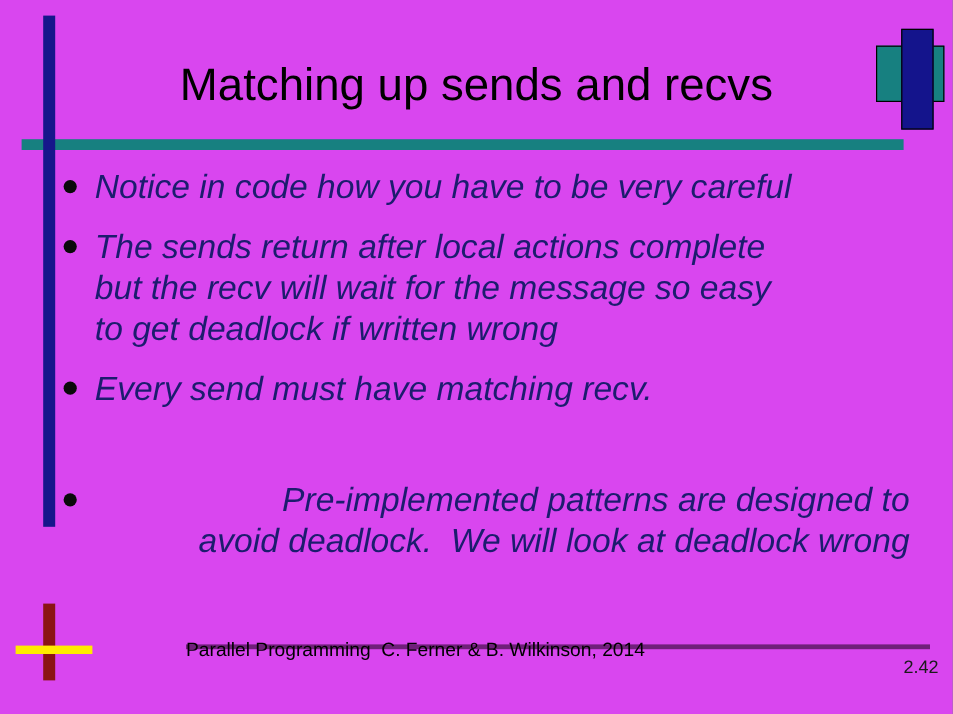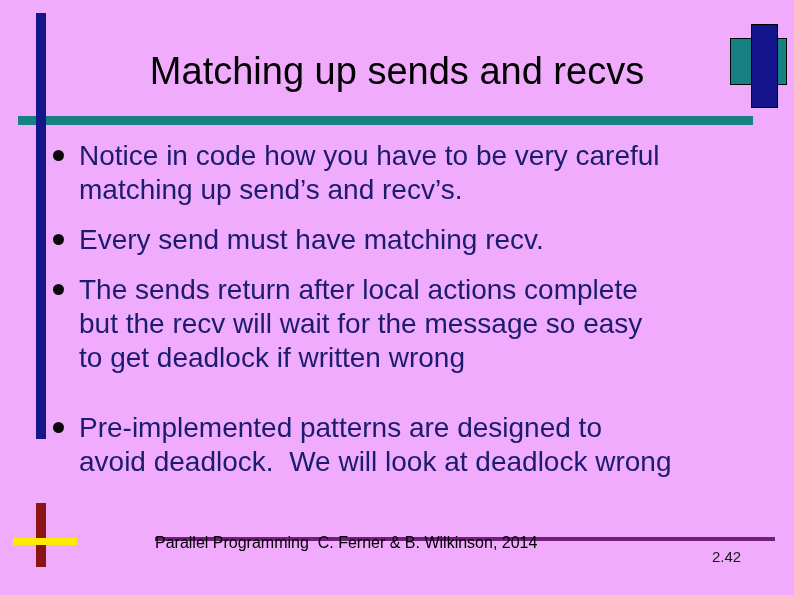--- a/index.html
+++ b/index.html
@@ -1,20 +1,20 @@
 <!DOCTYPE html>
 <html><head>
 <meta charset="utf-8">
 <style>
   html, body { margin: 0; padding: 0; background: #888; }
   .slide {
     position: relative;
     width: 794px;
     height: 595px;
-    background: #f0abfc;
+    background: #d946ef;
     overflow: hidden;
     font-family: "Liberation Sans", sans-serif;
   }
 
   
   .bar-navy {
     position: absolute; left: 36px; top: 13px;
     width: 10px; height: 426px;
     background: #16168B; z-index: 5;
   }
@@ -57,42 +57,42 @@
   }
 
   
   .bullets {
     position: absolute; left: 52px; top: 139px;
     width: 706px;
     list-style: none; margin: 0; padding: 0;
     font-size: 28px; line-height: 34px;
     color: #1C1C6E;
   }
-  .bullets li { position: relative; padding-left: 27px; margin: 0 0 16px 0; }
-  .bullets li.gap-before { margin-top: 36px; }
+  .bullets li { position: relative; padding-left: 27px; margin: 0 0 16px 0; font-style: italic; }
+  .bullets li.gap-before { margin-top: 59px; text-align: right; }
   .bullets .dot {
     position: absolute; left: 1px; top: 11px;
     width: 11px; height: 11px; border-radius: 50%;
     background: #0a0a0a;
   }
   .bullets .bline { white-space: pre; }
 
   
   .footer-rule {
     position: absolute; left: 155px; top: 537px;
     width: 620px; height: 4px;
     background: #701F7A;
   }
   .footer-credit {
     position: absolute; left: 155px; top: 534px;
     font-size: 16px; color: #000000;
     white-space: pre;
   }
   .page-number {
-    position: absolute; left: 712px; top: 548px;
+    position: absolute; left: 753px; top: 548px;
     font-size: 15px; color: #1a1a1a;
   }
 </style>
 </head>
 <body>
 
 <div class="slide">
 
   <div class="bar-navy"></div>
   <div class="bar-maroon"></div>
@@ -101,31 +101,30 @@
   <div class="rule-teal"></div>
   <div class="deco-teal"></div>
   <div class="deco-navy"></div>
 
   <div class="title">Matching up sends and recvs</div>
 
   <ul class="bullets">
     <li>
       <span class="dot"></span>
       <div class="bline">Notice in code how you have to be very careful</div>
-      <div class="bline">matching up send’s and recv’s.</div>
-    </li>
-    <li>
-      <span class="dot"></span>
-      <div class="bline">Every send must have matching recv.</div>
     </li>
     <li>
       <span class="dot"></span>
       <div class="bline">The sends return after local actions complete</div>
       <div class="bline">but the recv will wait for the message so easy</div>
       <div class="bline">to get deadlock if written wrong</div>
+    </li>
+    <li>
+      <span class="dot"></span>
+      <div class="bline">Every send must have matching recv.</div>
     </li>
     <li class="gap-before">
       <span class="dot"></span>
       <div class="bline">Pre-implemented patterns are designed to</div>
       <div class="bline">avoid deadlock.  We will look at deadlock wrong</div>
     </li>
   </ul>
 
   <div class="footer-rule"></div>
   <div class="footer-credit">Parallel Programming  C. Ferner &amp; B. Wilkinson, 2014</div>

